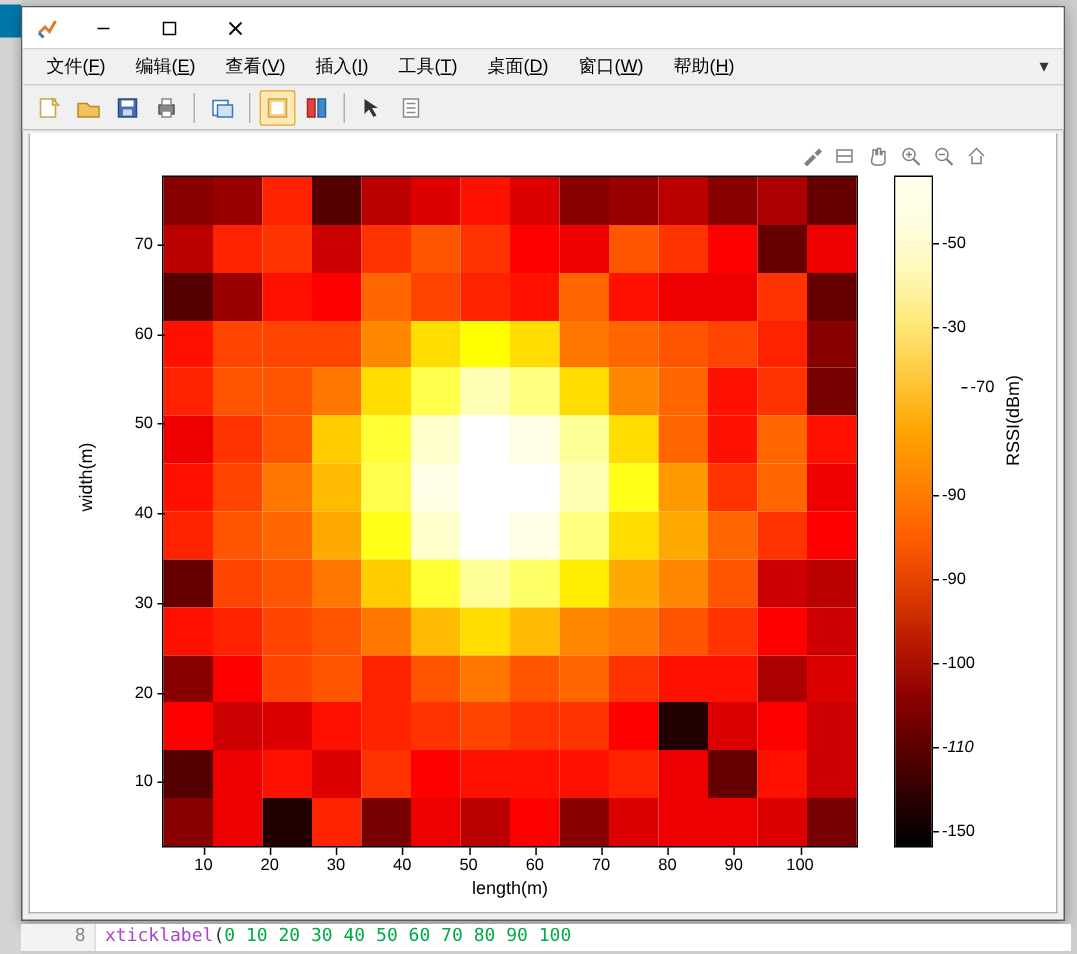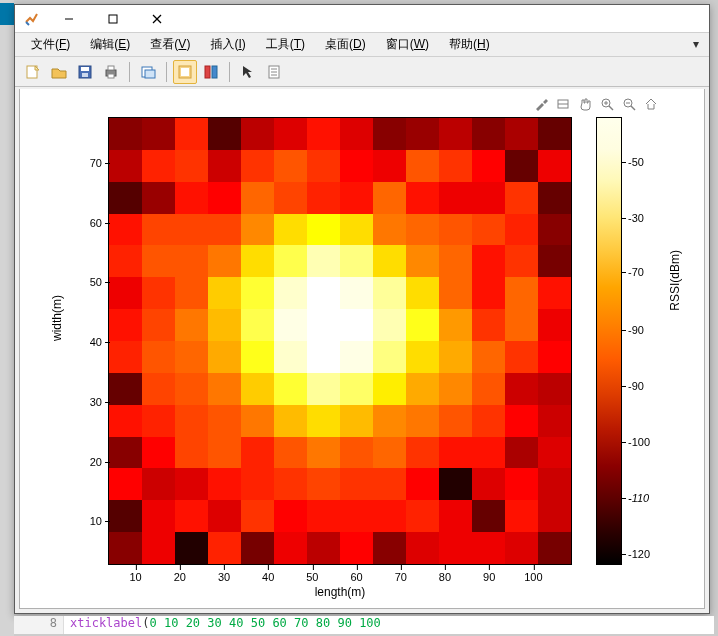--- a/index.html
+++ b/index.html
@@ -650,26 +650,26 @@
         <span class="yt" style="top: 46.0896px;">70</span>
       </div>
     <div class="y-label">width(m)</div>
 
     <div class="colorbar-box">
       <div class="cb-grad"></div>
     </div>
     <div class="colorbar-ticks" id="cb-ticks">
         <span class="cbt" style="top: 48.8px;">-50</span>
         <span class="cbt" style="top: 104.8px;">-30</span>
-        <span class="cbt" style="top: 159px;">-70</span>
+        <span class="cbt" style="top: 145px; margin-left: 19px;">-70</span>
         <span class="cbt" style="top: 216.8px;">-90</span>
         <span class="cbt" style="top: 272.8px;">-90</span>
         <span class="cbt" style="top: 328.8px;">-100</span>
         <span class="cbt" style="top: 384.8px; font-style: italic;">-110</span>
-        <span class="cbt" style="top: 440.8px;">-120</span>
+        <span class="cbt" style="top: 440.8px;">-150</span>
       </div>
     <div class="colorbar-label">RSSI(dBm)</div>
 
   </div>
 </div>
 
 <div class="code-strip">
   <span class="gutter">8</span>
   <span class="kw">xticklabel</span><span id="code-rest"><span>(</span><span class="num">0</span><span> </span><span class="num">10</span><span> </span><span class="num">20</span><span> </span><span class="num">30</span><span> </span><span class="num">40</span><span> </span><span class="num">50</span><span> </span><span class="num">60</span><span> </span><span class="num">70</span><span> </span><span class="num">80</span><span> </span><span class="num">90</span><span> </span><span class="num">100</span></span>
 </div>

